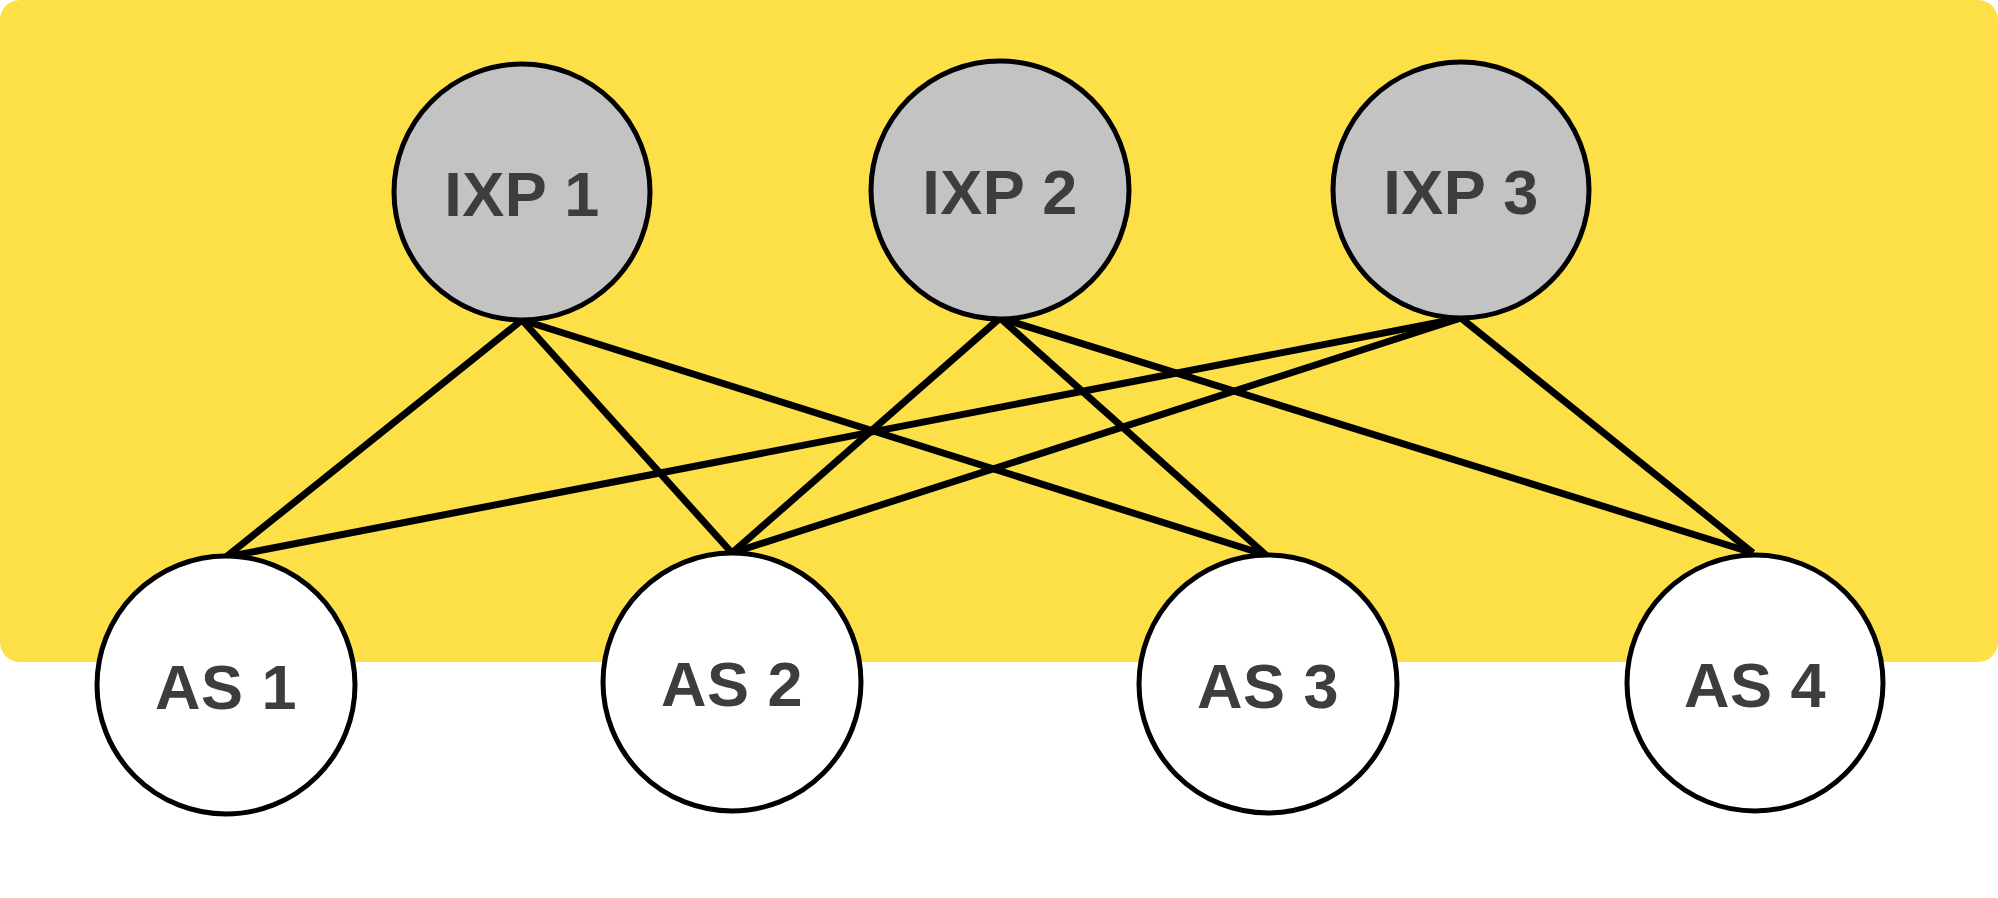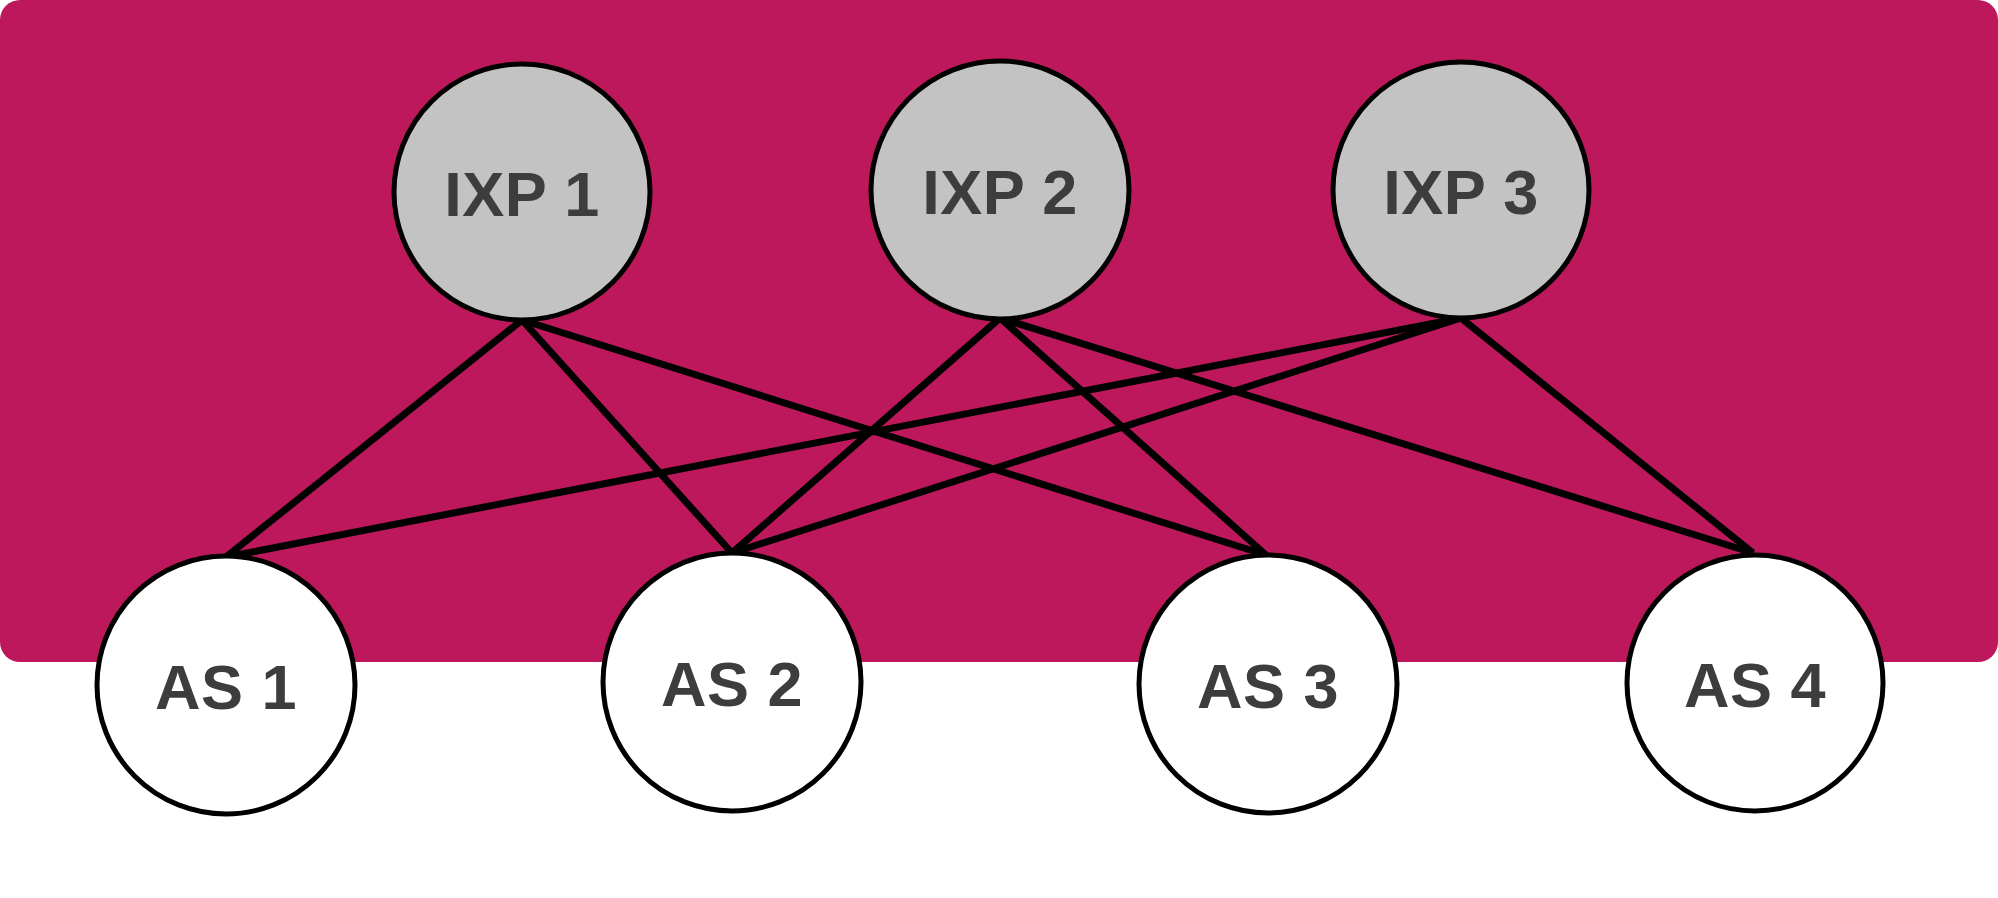--- a/index.html
+++ b/index.html
@@ -10,21 +10,21 @@
   body {
     width: 1998px;
     height: 898px;
     overflow: hidden;
     font-family: "Liberation Sans", sans-serif;
   }
   #diagram-canvas {
     position: relative;
     width: 1998px;
     height: 662px;
-    background: #be185d;
+    background: #fde047;
     border-radius: 20px;
   }
   #graph-svg {
     position: absolute;
     top: 0;
     left: 0;
     width: 1998px;
     height: 898px;
     display: block;
   }

